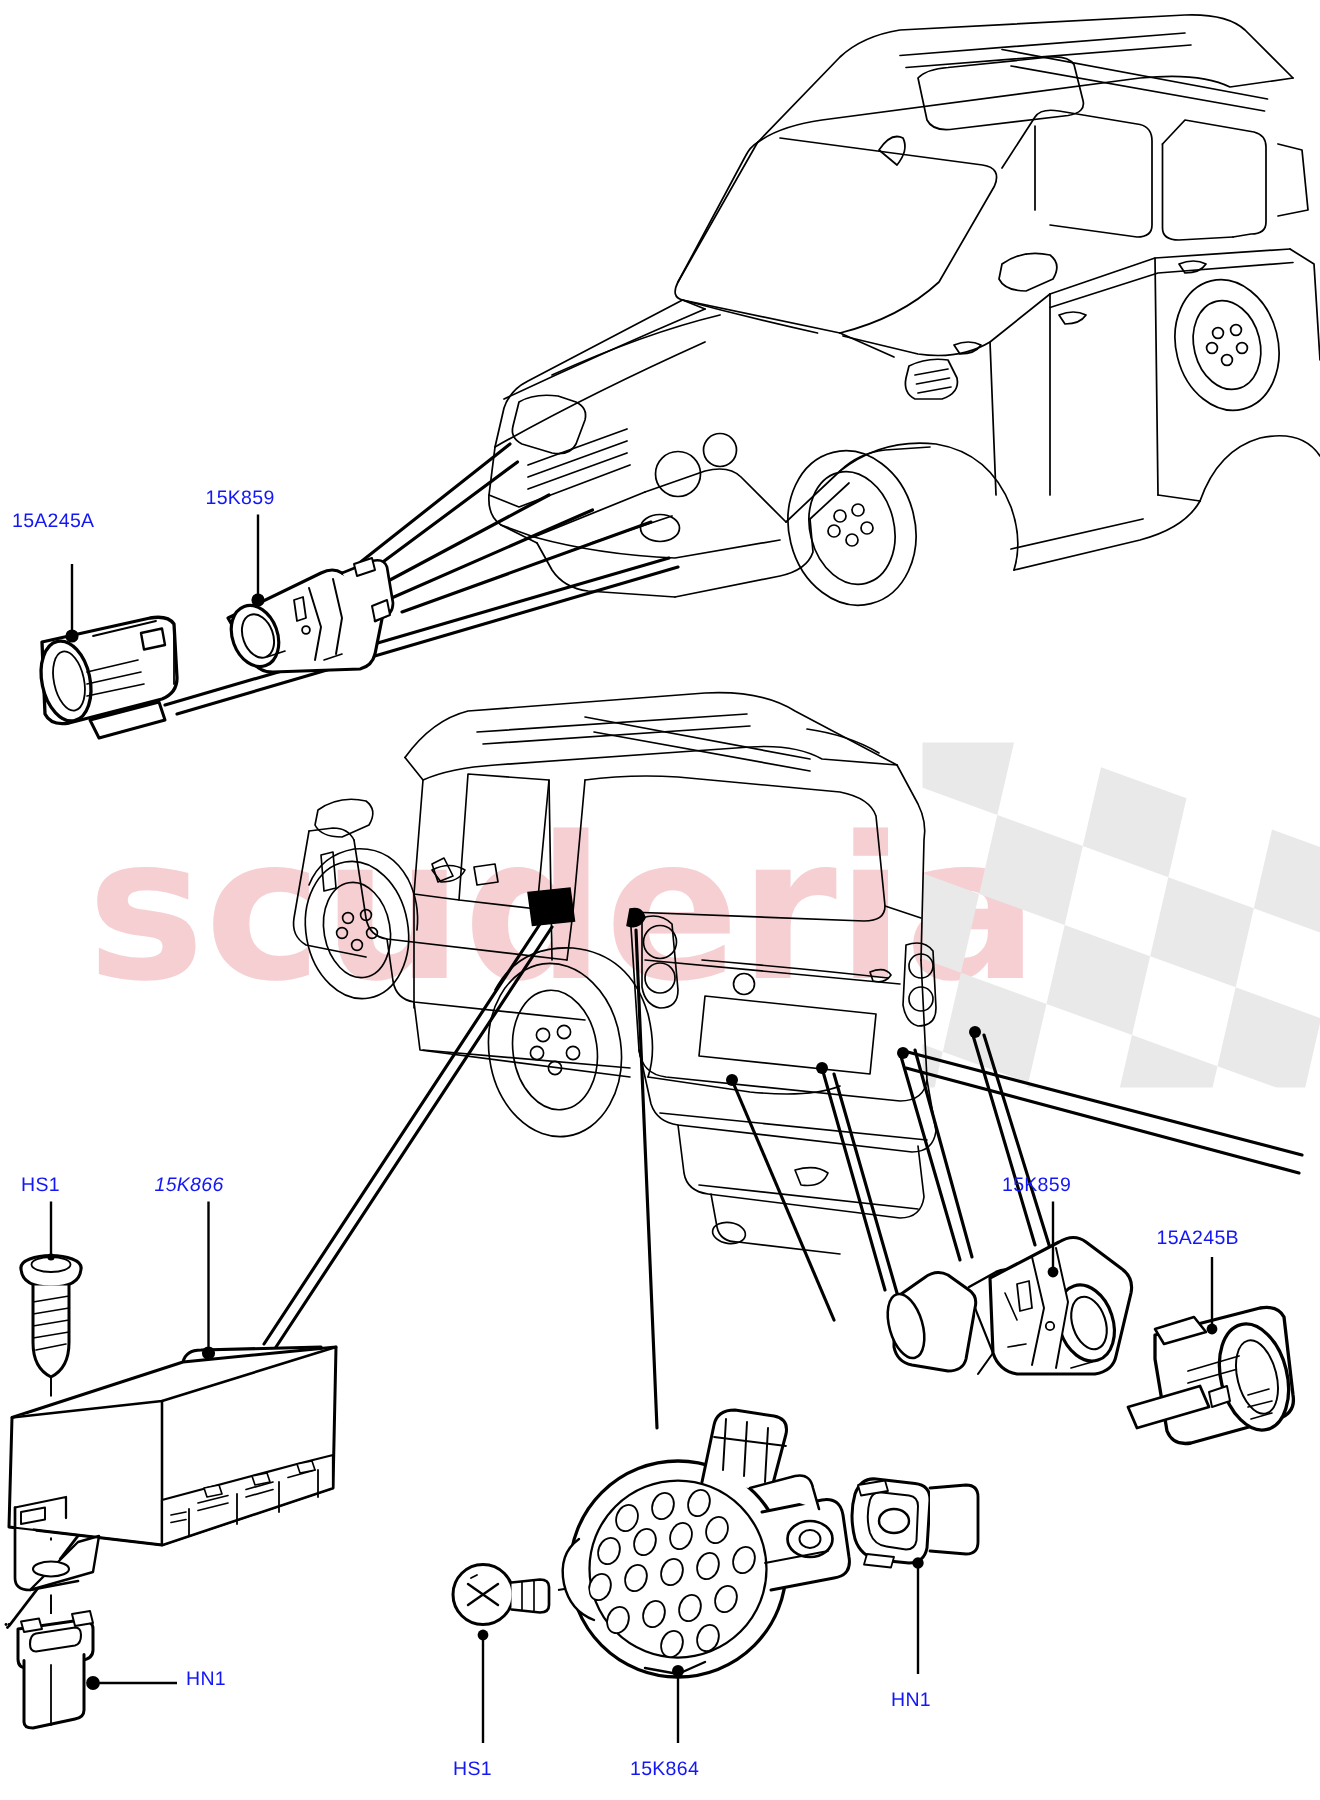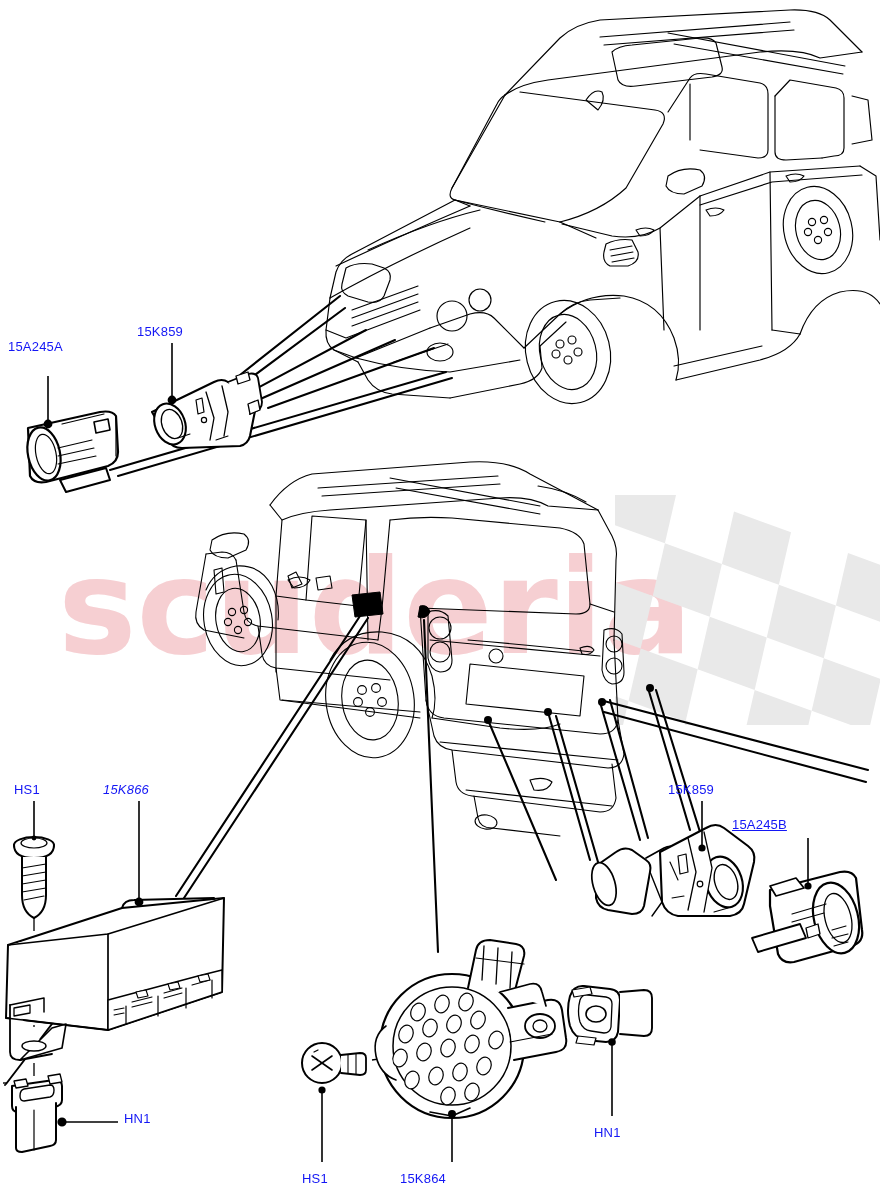--- a/index.html
+++ b/index.html
@@ -611,18 +611,18 @@
     </g>
 
   </svg>
 
   <div class="label" style="left:8px;top:340px;">15A245A</div>
   <div class="label" style="left:137px;top:325px;">15K859</div>
   <div class="label" style="left:14px;top:783px;">HS1</div>
   <div class="label" style="left:103px;top:783px;font-style:italic;">15K866</div>
   <div class="label" style="left:124px;top:1112px;">HN1</div>
   <div class="label" style="left:302px;top:1172px;">HS1</div>
-  <div class="label" style="left:400px;top:1172px;">15K864</div>
+  <div class="label" style="left:420px;top:1172px;">15K864</div>
   <div class="label" style="left:594px;top:1126px;">HN1</div>
   <div class="label" style="left:668px;top:783px;">15K859</div>
-  <div class="label" style="left:732px;top:818px;text-decoration:underline;">15A245B</div>
+  <div class="label" style="left:771px;top:818px;">15A245B</div>
 
 </div>
 
 </body></html>

